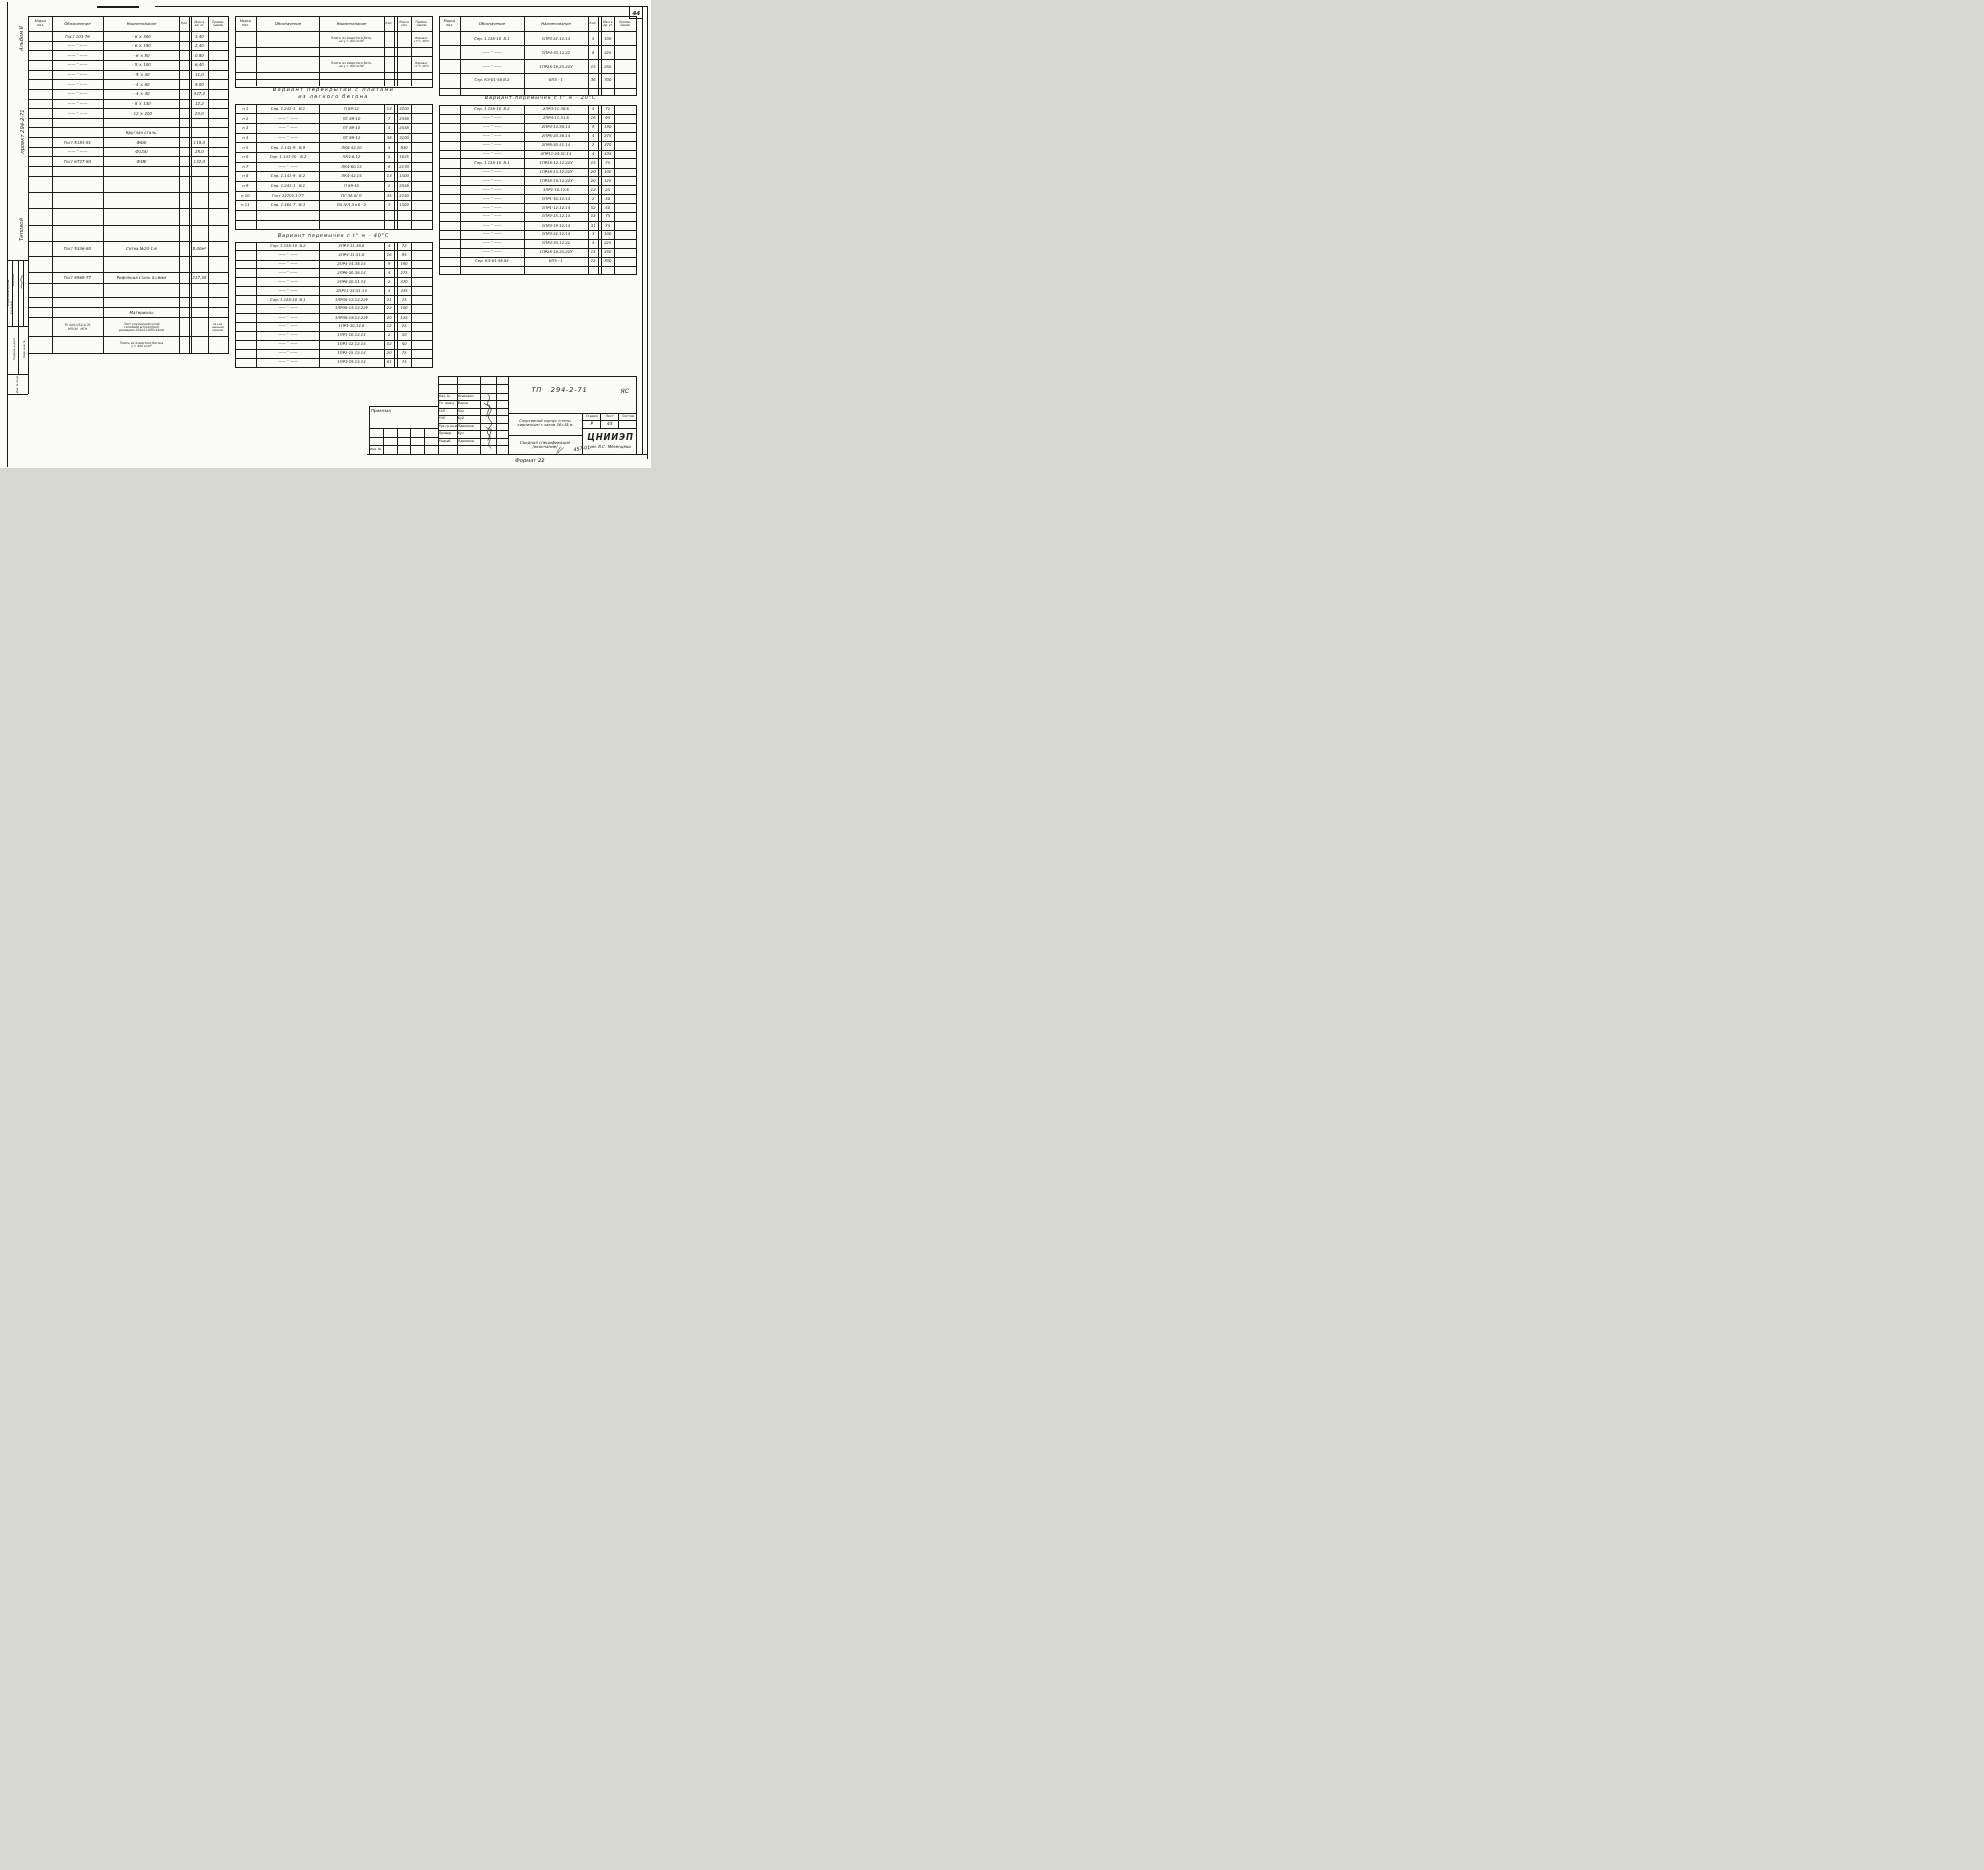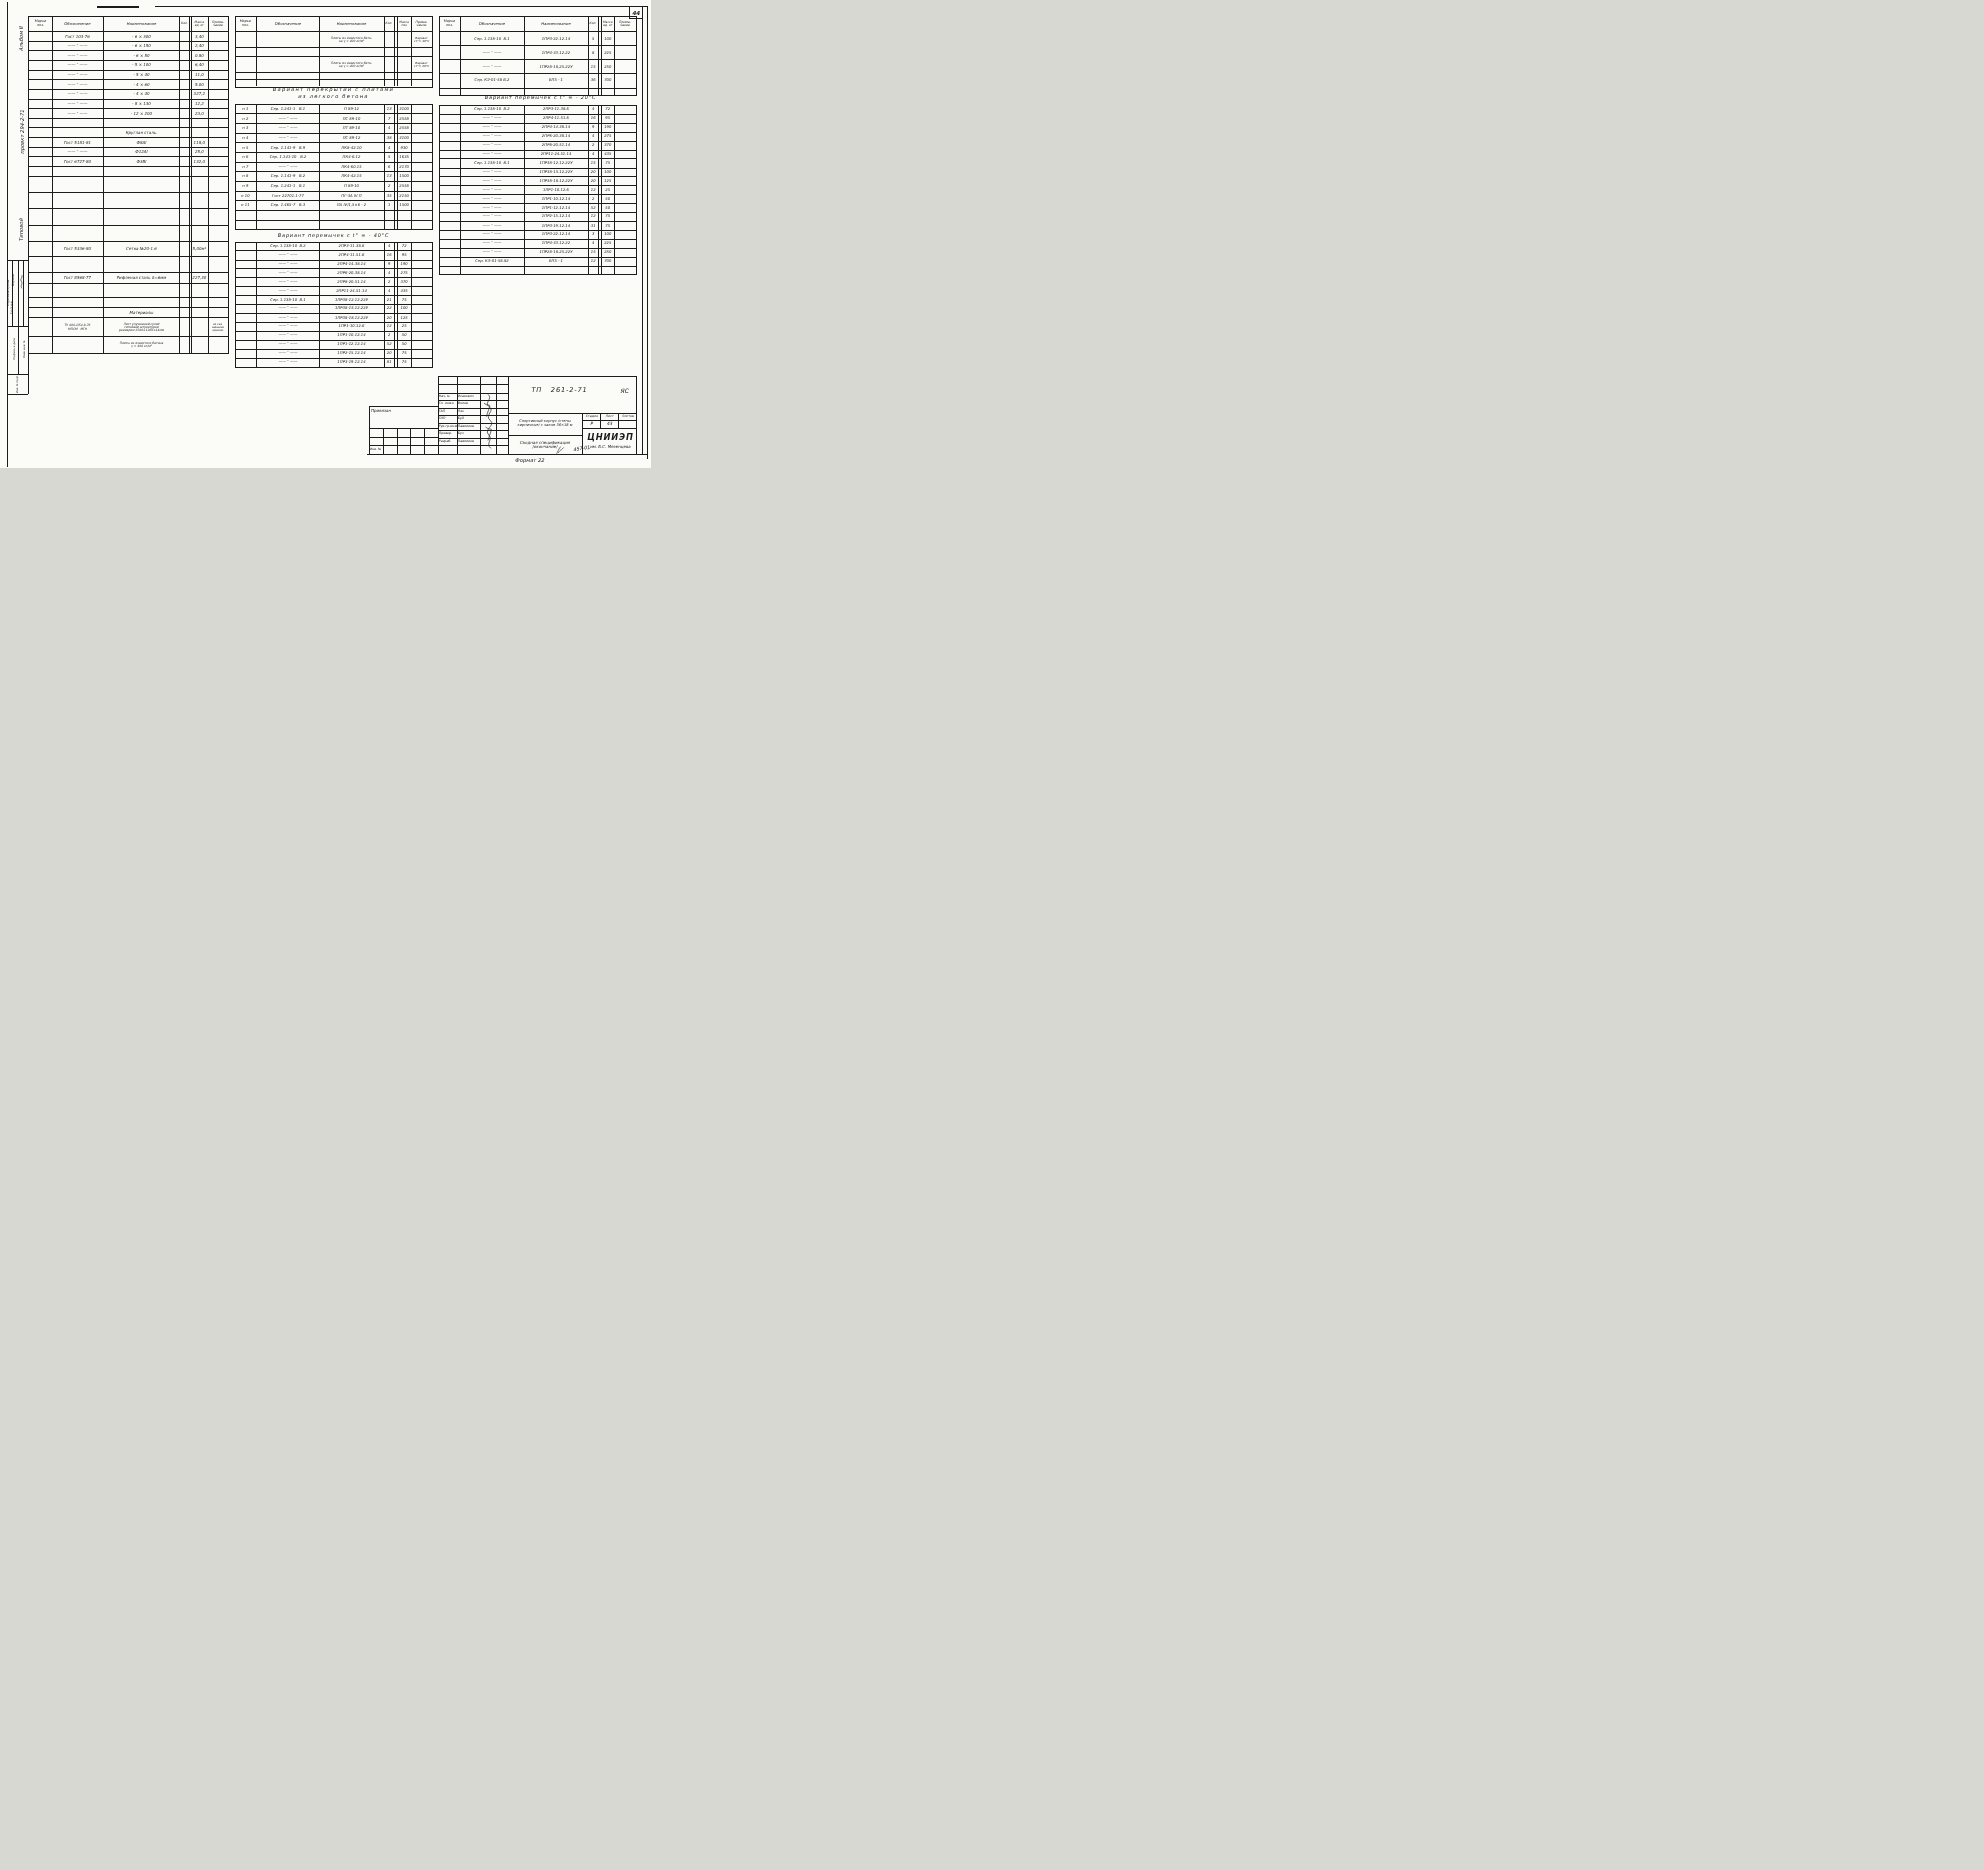--- a/index.html
+++ b/index.html
@@ -512,21 +512,21 @@
       <div class="cell" style="left: 457px; top: 423px; width: 22.6px; height: 7.5px; font-size: 3.2px; justify-content: flex-start; padding-left: 0.8px;">Павликов</div>
       <div class="cell" style="left: 438px; top: 430px; width: 18px; height: 7.5px; font-size: 3.2px; justify-content: flex-start; padding-left: 0.8px;">Провер.</div>
       <div class="cell" style="left: 457px; top: 430px; width: 22.6px; height: 7.5px; font-size: 3.2px; justify-content: flex-start; padding-left: 0.8px;">Буч</div>
       <div class="cell" style="left: 438px; top: 438px; width: 18px; height: 7.5px; font-size: 3.2px; justify-content: flex-start; padding-left: 0.8px;">Разраб.</div>
       <div class="cell" style="left: 457px; top: 438px; width: 22.6px; height: 7.5px; font-size: 3.2px; justify-content: flex-start; padding-left: 0.8px;">Павликов</div>
     </div>
   <svg width="17.5" height="60" style="left:480px;top:391px;" viewBox="0 0 44 150">
       <path d="M20 8 C34 20 8 28 24 40 C38 50 10 60 26 74 C40 86 8 96 22 110 C34 122 12 132 28 144 M10 30 C26 44 30 20 16 64 M14 90 C30 104 34 80 20 124" stroke="#1d1d1d" stroke-width="1.7" fill="none"></path>
     </svg>
 
-  <div class="txt hw" style="left:516px;top:385px;width:87px;height:12px;font-size:6.7px;letter-spacing:0.8px;">ТП   261-2-71</div>
+  <div class="txt hw" style="left:516px;top:385px;width:87px;height:12px;font-size:6.7px;letter-spacing:0.8px;">ТП   294-2-71</div>
   <div class="txt hw" style="left:616px;top:386px;width:17.5px;height:10.3px;font-size:6px;">ЯС</div>
   <div class="ln" style="left:582px;top:413px;width:0.8px;height:42px;"></div>
   <div class="ln" style="left:508px;top:435px;width:75px;height:0.7px;"></div>
   <div class="txt" style="left:509px;top:415px;width:72px;height:17.5px;font-size:3.6px;flex-direction:column;">
     <span>Спортивный корпус /стены</span>
     <span>кирпичные/ с залом 36×18 м</span>
   </div>
   <div class="txt" style="left:509px;top:437px;width:72px;height:16px;font-size:4px;flex-direction:column;">
     <span>Сводная спецификация</span>
     <span>/окончание/</span>

